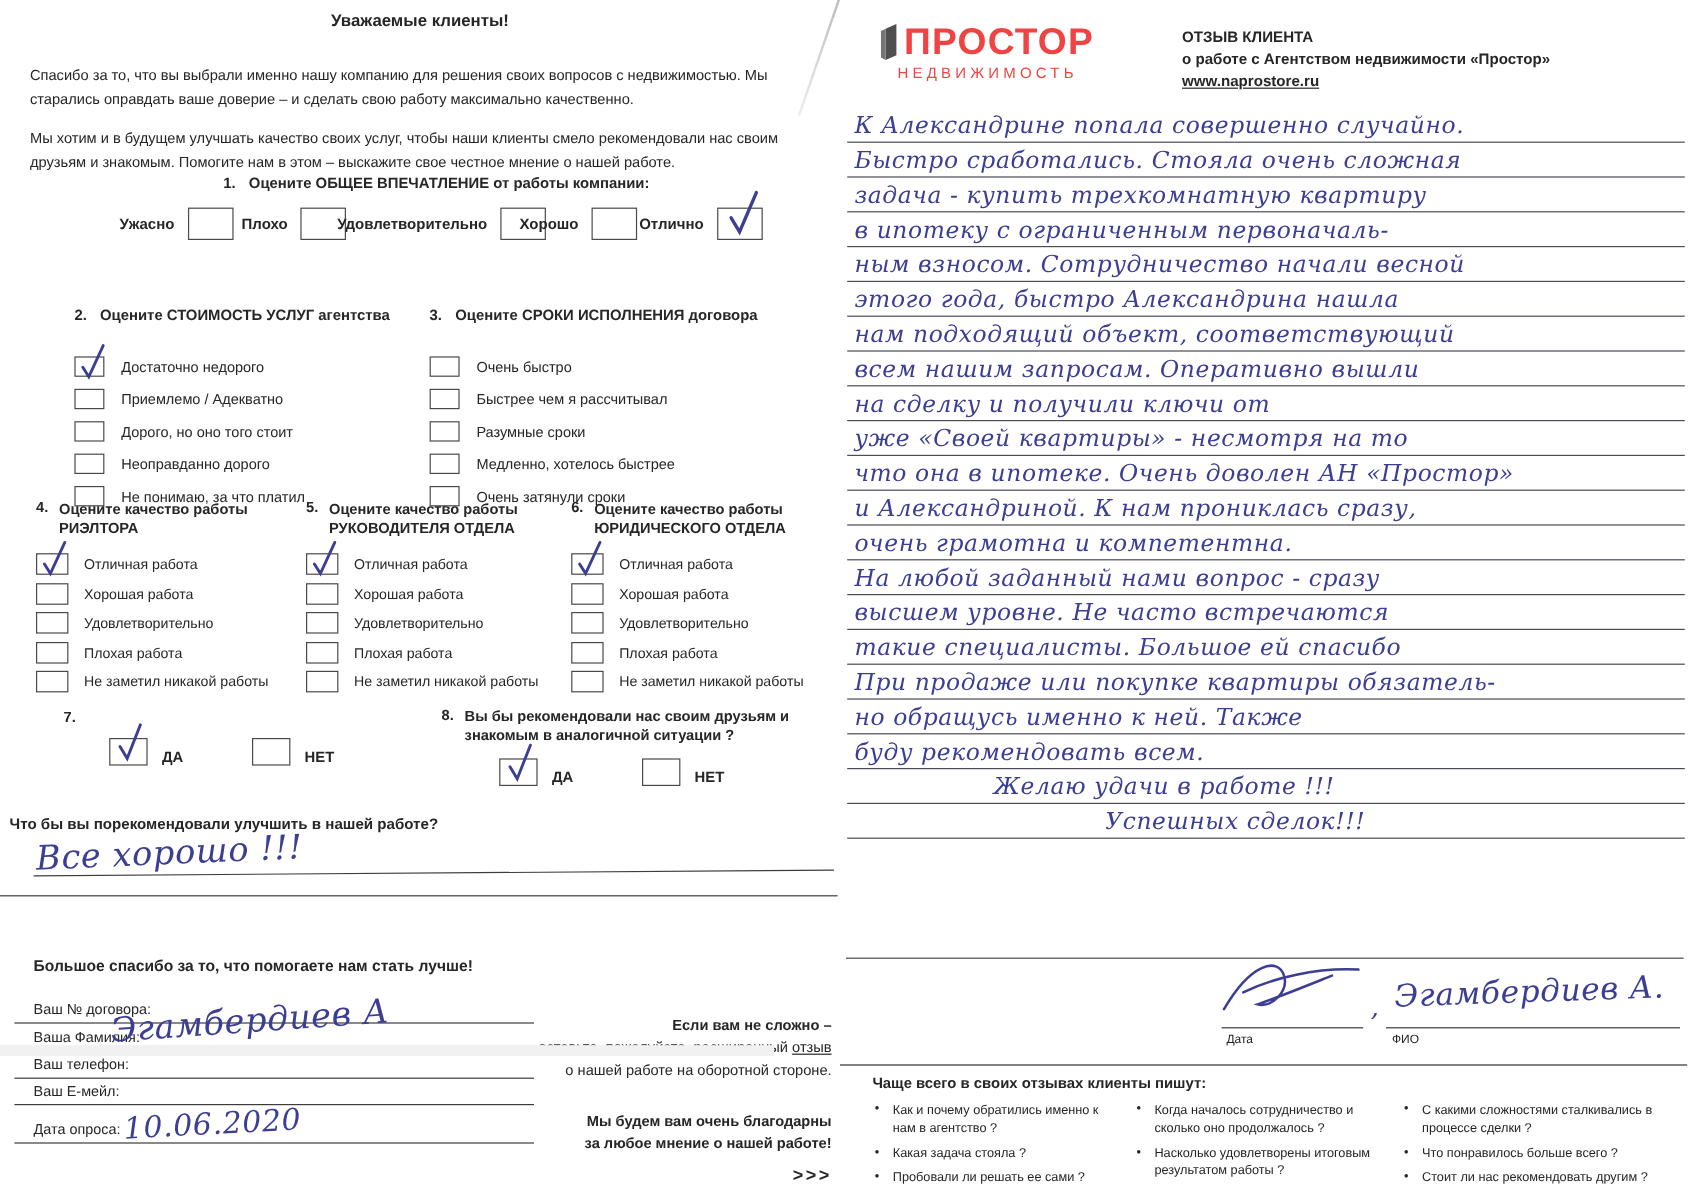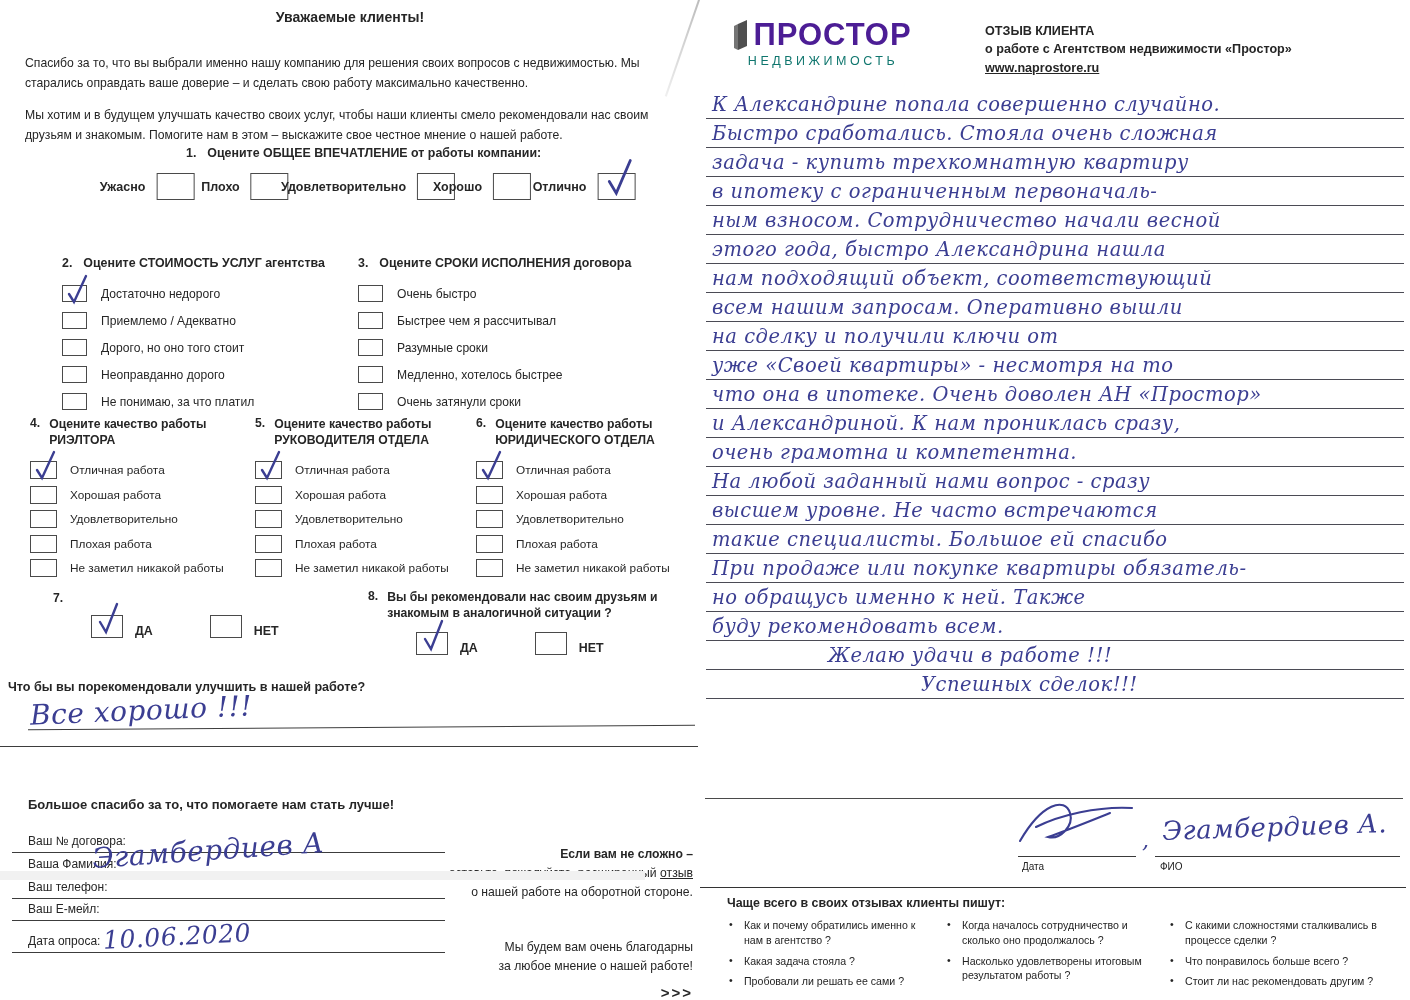--- a/index.html
+++ b/index.html
@@ -31,44 +31,44 @@
 
   
   .left-page { position:absolute; left:0; top:0; width:700px; height:880px; }
   .ltitle { position:absolute; top:9px; left:0; width:700px; text-align:center; font-size:14px; font-weight:bold; }
   .intro { position:absolute; left:25px; width:648px; font-size:12.2px; line-height:1.62; }
   .qhead-inline { display:flex; gap:11px; font-weight:bold; font-size:12.4px; }
   .qhead2 { display:flex; gap:9px; font-weight:bold; font-size:12.2px; margin-bottom:9px; }
   .qhead2 .lines span { display:block; line-height:1.35; }
   .q1col { position:absolute; top:173px; transform:translateX(-50%); display:flex; align-items:center; gap:11px;font-weight:bold; }
   .q1lbl { font-size:12.5px; }
-  .optlist { display:flex; flex-direction:column; margin-top:10px; }
+  .optlist { display:flex; flex-direction:column; margin-top:22px; }
   .optlist .opt { height:27px; display:flex; align-items:center; gap:14px; }
   .optlist .lbl { font-size:12.1px; }
   .optlist2 { display:flex; flex-direction:column; }
   .optlist2 .opt { height:24.5px; display:flex; align-items:center; gap:13px; }
   .optlist2 .lbl { font-size:11.8px; }
   .ansrow { display:flex; align-items:flex-end; gap:12px; margin-top:10px; }
   .ansrow .lbl { font-size:12.4px; }
   .ansrow .cb2 { margin-left:45px; }
   .hline { position:absolute; border-top:1.2px solid #3d3d3d; }
   .fieldrow { position:absolute; left:12px; width:433px; display:flex; align-items:flex-end; border-bottom:1px solid #3c3c3c; }
   .fieldrow .flabel { font-size:12px; padding-left:16px; padding-bottom:4px; }
   .aside { position:absolute; left:428px; top:845px; width:265px; text-align:right; font-size:12.2px; line-height:1.55; }
   .aside .u { text-decoration:underline; }
-  .aside .blk2 { margin-top:36px; font-weight:normal; }
+  .aside .blk2 { margin-top:23px; font-weight:bold; }
   .aside .arrows { margin-top:5px; font-weight:bold; font-size:15px; letter-spacing:2px; }
 
   
   .right-page { position:absolute; left:700px; top:0; width:710px; height:1000px; }
   .fold { position:absolute; left:0px; top:-6px; width:2px; height:108px; background:linear-gradient(#b9b9b9,#efefef); transform:rotate(19deg); transform-origin:top left; }
   .logo { position:absolute; left:28px; top:17px; width:190px; text-align:center; }
   .logo-row { display:flex; align-items:center; justify-content:center; gap:4px; }
-  .logo-title { font-size:31px; font-weight:bold; color:#4c1d95; letter-spacing:1px; }
-  .logo-sub { margin-top:1px; font-size:12.5px; color:#0f766e; letter-spacing:3.5px; }
+  .logo-title { font-size:31px; font-weight:bold; color:#ef4444; letter-spacing:1px; }
+  .logo-sub { margin-top:1px; font-size:12.5px; color:#ef4444; letter-spacing:3.5px; }
   .rhead { position:absolute; left:285px; top:22px; width:400px; font-size:12.6px; font-weight:bold; line-height:1.45; }
   .rhead .url { text-decoration:underline; }
   .review { position:absolute; left:6px; top:90px; width:698px; }
   .rrow { height:28px; border-bottom:1px solid #4b4b55; padding-left:6px; overflow:visible; }
   .rrow .rtext { font-size:19.5px; line-height:30px; }
   .rrow.c1 { padding-left:122px; }
   .rrow.c2 { padding-left:215px; }
   .sig-underline { position:absolute; height:18px; border-bottom:1.2px solid #3a3a3a; }
   .sig-label { position:absolute; font-size:10px; color:#222; }
   .sigsvg path { fill:none; stroke:#3b3e92; stroke-width:2.1; stroke-linecap:round; }

